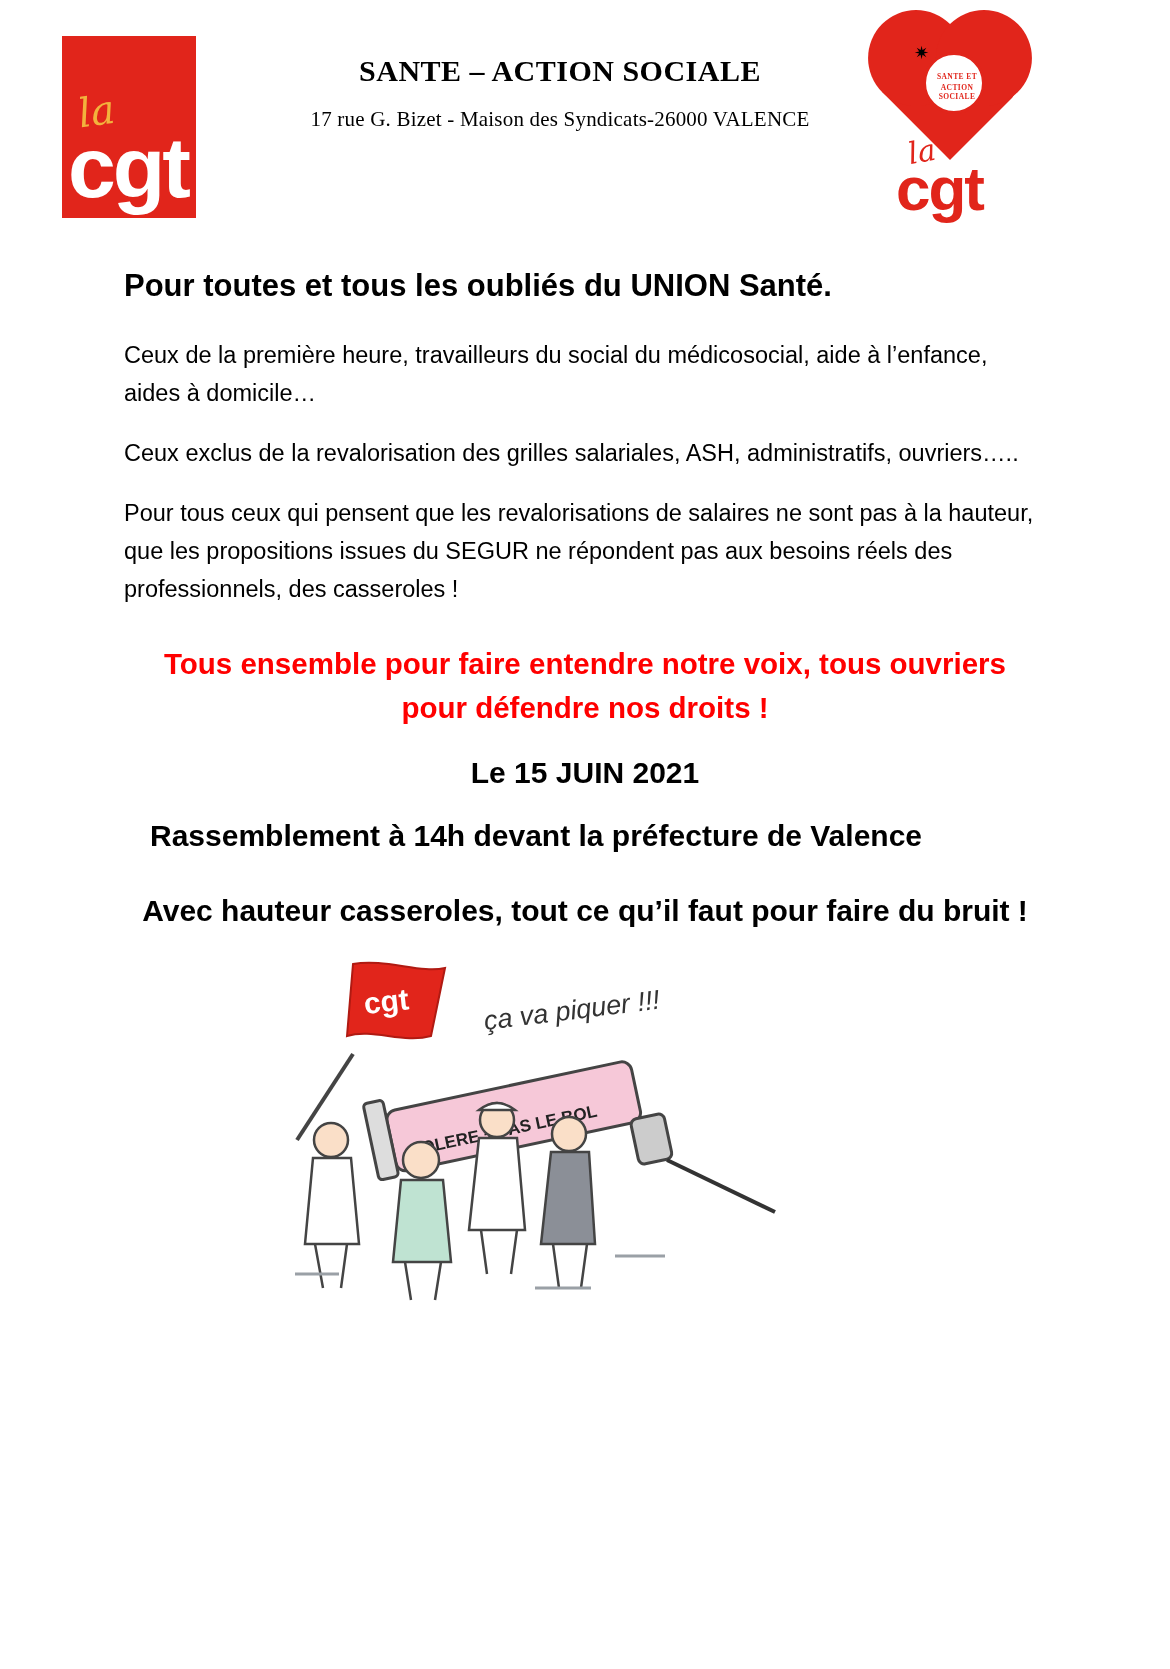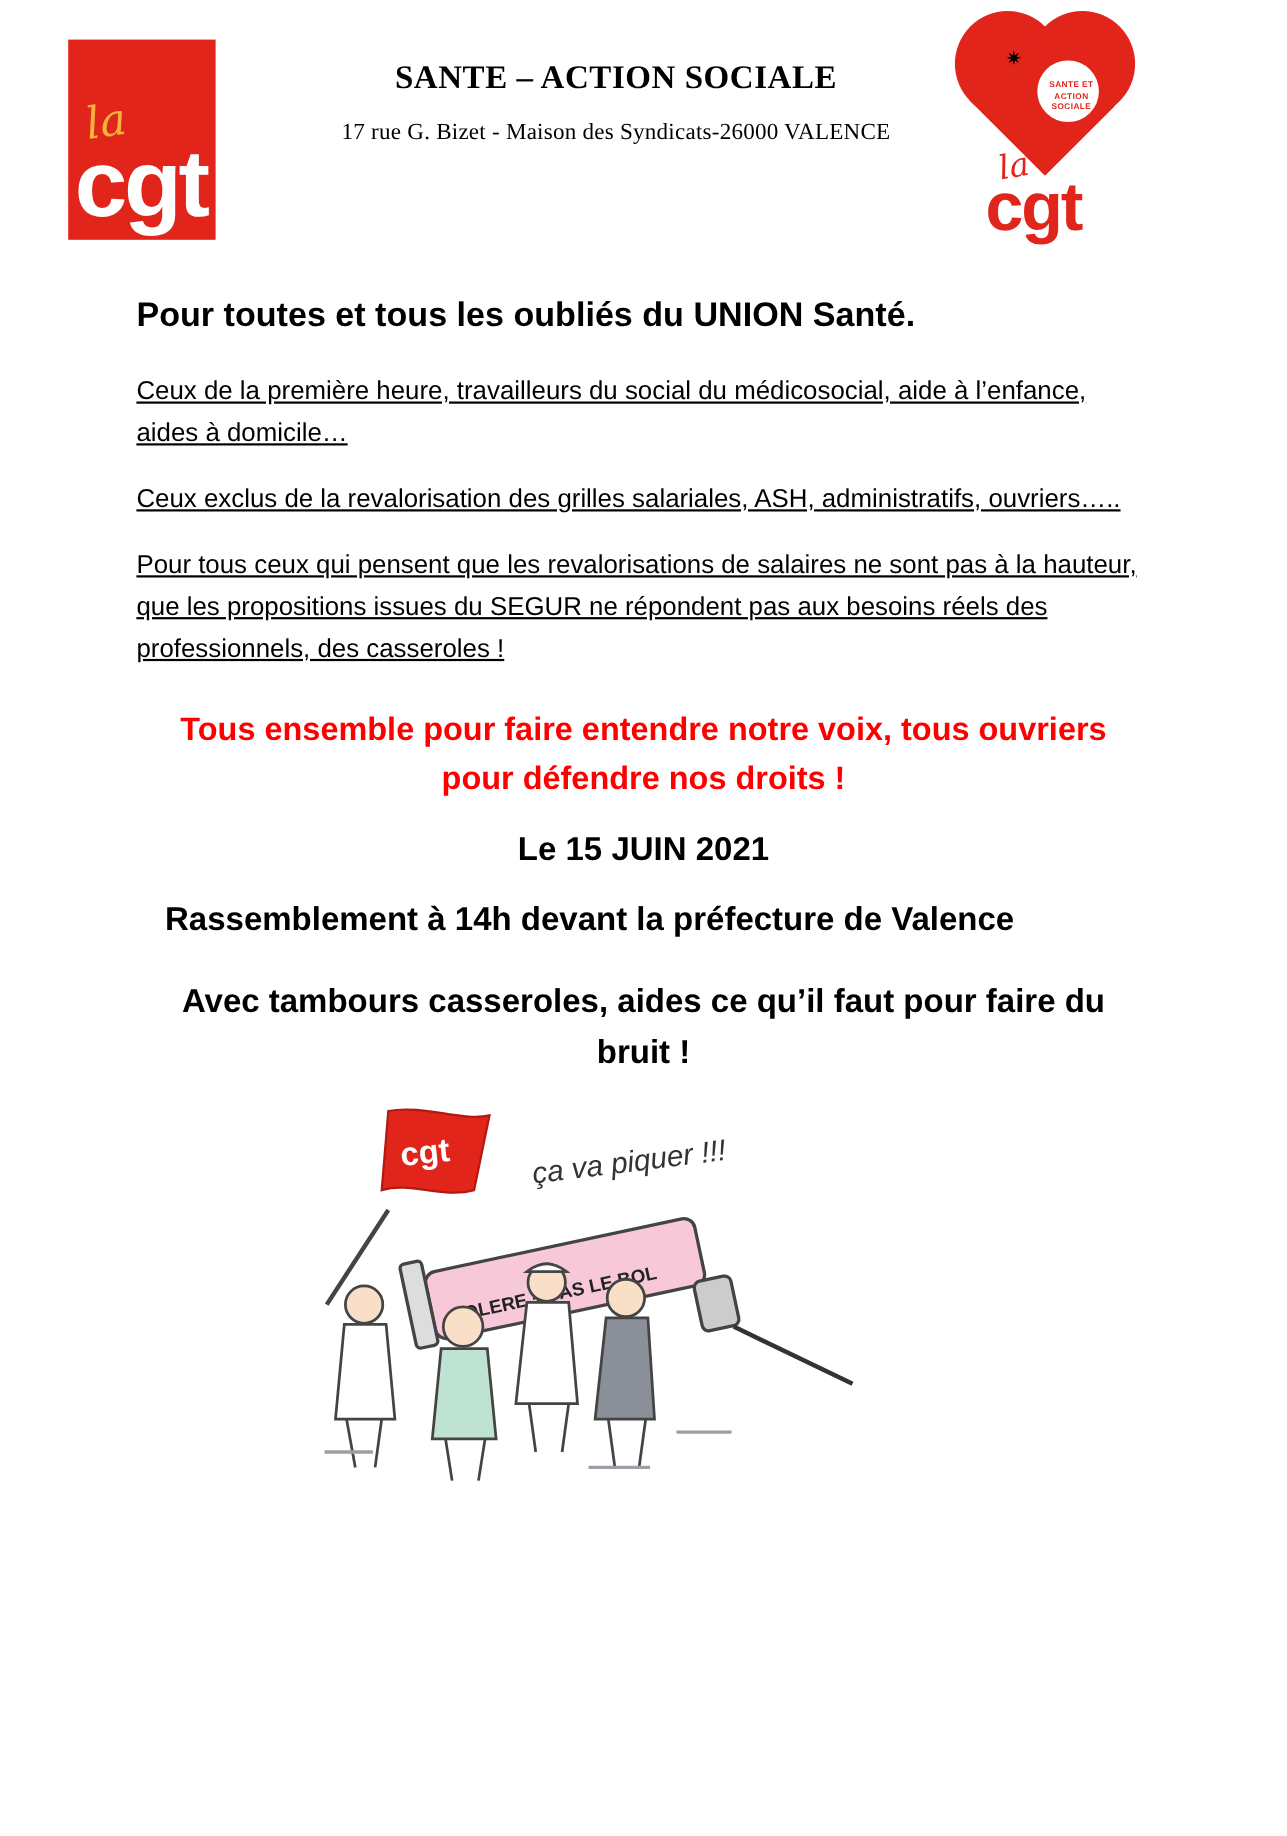--- a/index.html
+++ b/index.html
@@ -103,28 +103,29 @@
     position: absolute;
     width: 96px;
     height: 96px;
     background: #e1251b;
     border-radius: 50%;
   }
   .heart:before { top: -48px; left: 0; }
   .heart:after  { left: 48px; top: 0; }
   .heart-hole {
     position: absolute;
-    left: 50px;
+    left: 33px;
     top: 22px;
     width: 62px;
     height: 62px;
     border-radius: 50%;
     background: #ffffff;
     border: 3px solid #e1251b;
     box-sizing: border-box;
+    font-family: Liberation Serif, serif;
   }
   .heart-hole-text {
     position: absolute;
     left: 0;
     top: 0;
     width: 62px;
     height: 62px;
     font-size: 7.5px;
     font-weight: bold;
     color: #e1251b;
@@ -176,21 +177,20 @@
   h1.title {
     margin: 18px 0 30px 0;
     font-size: 31px;
     font-weight: bold;
     line-height: 40px;
   }
   p.para {
     margin: 0 0 22px 0;
     font-size: 23.5px;
     line-height: 38px;
-    text-decoration: underline;
   }
   .redcall {
     margin: 34px 0 14px 0;
     color: #ff0000;
     font-weight: bold;
     font-size: 29.5px;
     line-height: 44px;
     text-align: center;
     padding: 0 18px;
   }
@@ -283,21 +283,21 @@
   <p class="para">Ceux de la première heure, travailleurs du social du médicosocial, aide à l’enfance, aides à domicile…</p>
   <p class="para"> Ceux  exclus de la revalorisation des grilles salariales, ASH, administratifs, ouvriers…..</p>
   <p class="para">Pour tous ceux qui pensent que les revalorisations de salaires ne sont pas à la hauteur, que les propositions issues du SEGUR ne répondent pas aux besoins réels des professionnels, des casseroles !</p>
 
   <div class="redcall">Tous ensemble pour faire entendre notre voix, tous ouvriers pour défendre nos droits !</div>
 
   <div class="date-line">Le 15 JUIN 2021</div>
 
   <div class="rally">Rassemblement à 14h devant la préfecture de Valence</div>
 
-  <div class="noise">Avec tambours casseroles, aides ce qu’il faut pour faire du bruit !</div>
+  <div class="noise">Avec hauteur casseroles, tout ce qu’il faut pour faire du bruit !</div>
 
   <div class="cartoon">
     <svg width="700" height="360" viewBox="0 0 700 360" role="img" aria-label="illustration">
 
       <line x1="118" y1="110" x2="62" y2="196" stroke="#444" stroke-width="4"></line>
 
       <path d="M118 20 C150 14 186 30 210 24 L196 92 C168 100 138 84 112 92 Z" fill="#e1251b" stroke="#b01a12" stroke-width="2"></path>
       <text class="flag-text" x="130" y="70" transform="rotate(-6 130 70)">cgt</text>
 
       <text class="bubble-text" x="250" y="86" transform="rotate(-7 250 86)">ça va piquer !!!</text>

